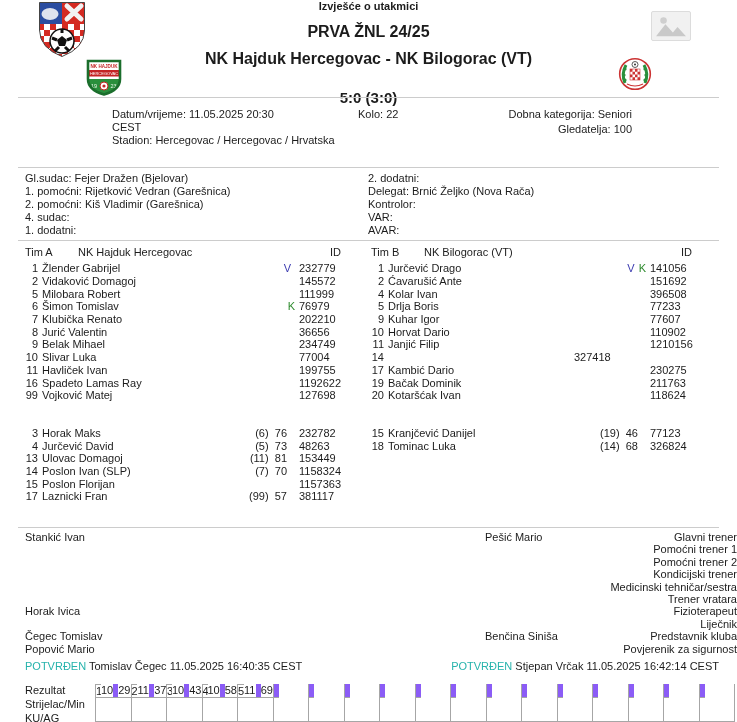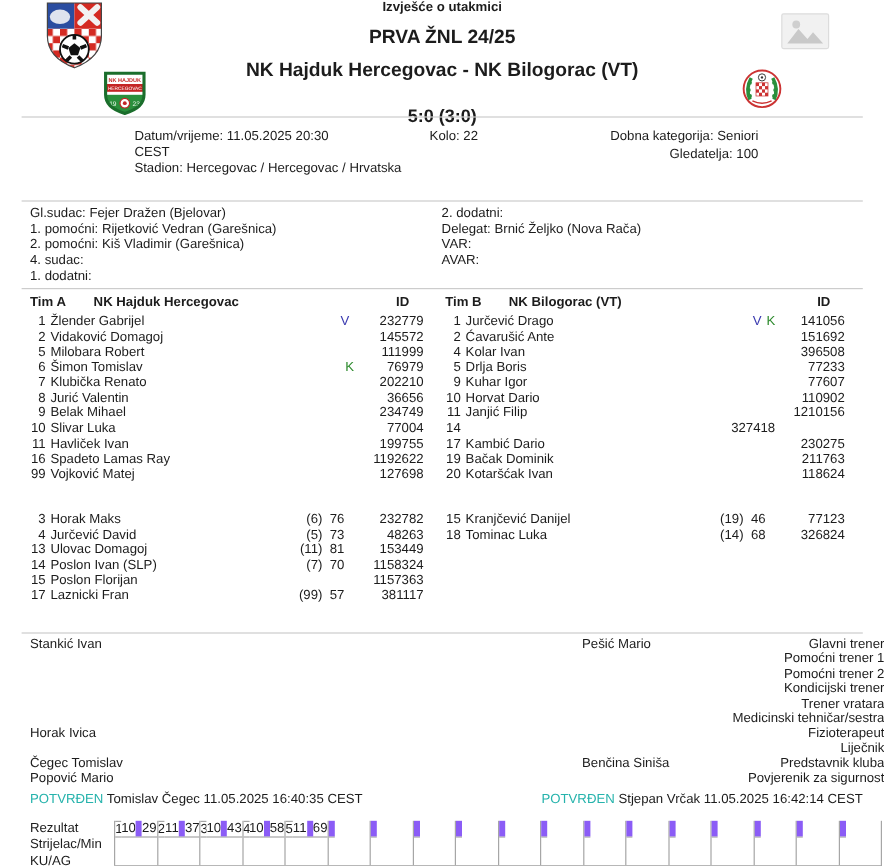--- a/index.html
+++ b/index.html
@@ -26,29 +26,29 @@
   .attendance{right:105px;top:123px}
 
   
   .off-l{left:25px;top:172px;line-height:13px}
   .off-r{left:368px;top:172px;line-height:13px}
 
   
   .roster{position:absolute;top:246px}
   .team-a{left:22px;width:331px}
   .team-b{left:368px;width:336px}
-  .roster-head{position:relative;height:16px;font-weight:bold}
+  .roster-head{position:relative;height:16px;font-weight:normal}
   .h-tim{position:absolute;left:3px}
   .h-name{position:absolute;left:56px}
   .h-id{position:absolute;right:12px}
   .p-row{display:grid;grid-template-columns:16px 1fr 72px 54px;column-gap:4px;height:12.7px;align-items:center}
   .p-num{text-align:right}
   .p-mid{display:flex;justify-content:flex-end;gap:4px;white-space:pre}
   .p-sub{white-space:pre}
-  .p-id{text-align:right}
+  .p-id{}
   .badge-v{color:#3b3bb0}
   .badge-k{color:#2e8b2e}
   .subs{margin-top:25px}
 
   
   .staff{left:0;top:531px;width:737px}
   .staff-row{position:relative;height:12.4px}
   .staff-home{position:absolute;left:25px;white-space:nowrap}
   .staff-role{position:absolute;left:12px;right:0;text-align:right}
   .staff-away{position:absolute;left:485px;white-space:nowrap}
@@ -179,20 +179,21 @@
   <div class="off-line">Gl.sudac: Fejer Dražen (Bjelovar)</div>
       <div class="off-line">1. pomoćni: Rijetković Vedran (Garešnica)</div>
       <div class="off-line">2. pomoćni: Kiš Vladimir (Garešnica)</div>
       <div class="off-line">4. sudac:</div>
       <div class="off-line">1. dodatni:</div>
     </div>
   <div class="abs off-r">
 
   <div class="off-line">2. dodatni:</div>
       <div class="off-line">Delegat: Brnić Željko (Nova Rača)</div>
+      <div class="off-line">Kontrolor:</div>
       <div class="off-line">VAR:</div>
       <div class="off-line">AVAR:</div>
     </div>
 
   <div class="hr" style="top:240px"></div>
 
   <div class="roster team-a">
     <div class="roster-head">
       <span class="h-tim">Tim A</span>
       <span class="h-name">NK Hajduk Hercegovac</span>
@@ -448,27 +449,27 @@
       </div>
 
       <div class="staff-row">
         <span class="staff-home"></span>
         <span class="staff-role">Kondicijski trener</span>
         <span class="staff-away"></span>
       </div>
 
       <div class="staff-row">
         <span class="staff-home"></span>
+        <span class="staff-role">Medicinski tehničar/sestra</span>
+        <span class="staff-away"></span>
+      </div>
+
+      <div class="staff-row">
+        <span class="staff-home"></span>
         <span class="staff-role">Trener vratara</span>
-        <span class="staff-away"></span>
-      </div>
-
-      <div class="staff-row">
-        <span class="staff-home"></span>
-        <span class="staff-role">Medicinski tehničar/sestra</span>
         <span class="staff-away"></span>
       </div>
 
       <div class="staff-row">
         <span class="staff-home">Horak Ivica</span>
         <span class="staff-role">Fizioterapeut</span>
         <span class="staff-away"></span>
       </div>
 
       <div class="staff-row">

